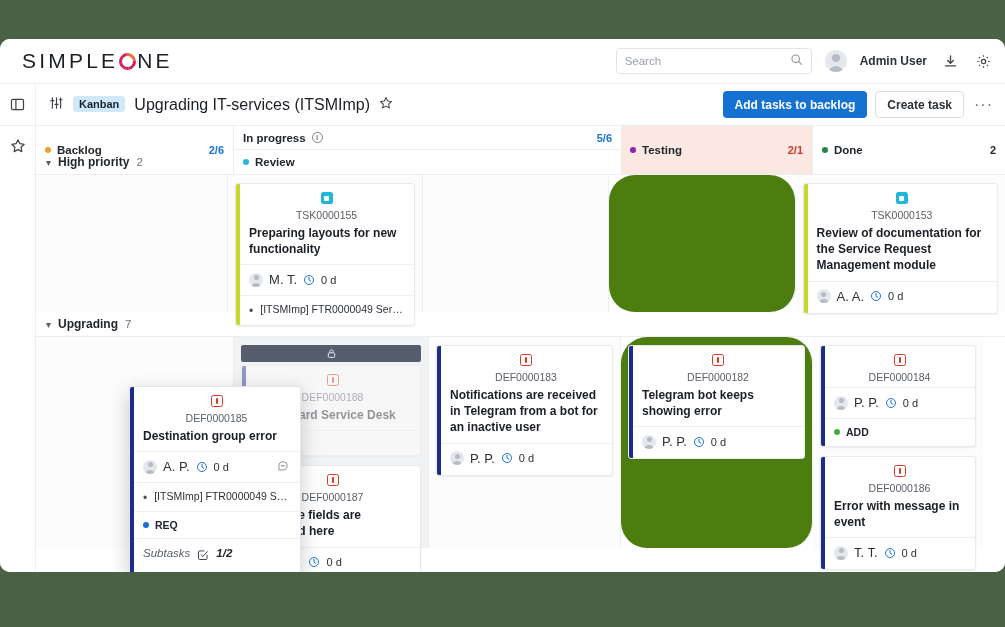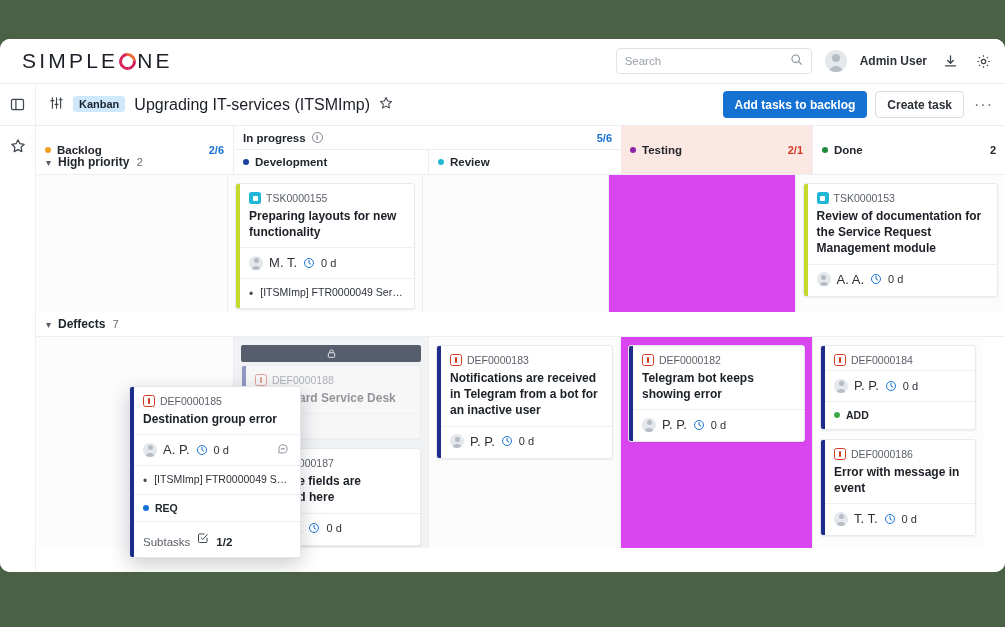--- a/index.html
+++ b/index.html
@@ -164,39 +164,39 @@
   .chev { color: #5a6069; font-size: 10px; }
   .lane-title { font-size: 12px; font-weight: 700; color: #22272e; }
   .lane-count { font-size: 11.5px; color: #6b7178; }
 
   .lane-body { display: flex; }
   .lane-col {
     border-right: 1px solid #eceef1;
     padding: 8px 7px;
     background: #fcfcfd;
   }
-  .lane-col.testing { background: #d946ef; }
+  .lane-col.testing { background: #4d7c0f; border-radius: 26px; }
   .lane-col.plain { background: #fcfcfd; }
 
   
   .card {
     background: #fff;
     border: 1px solid #e8eaee;
     border-radius: 3px;
     box-shadow: 0 1px 2px rgba(20,25,35,.07);
     padding: 8px 10px 8px 10px;
     position: relative;
     margin-bottom: 9px;
     overflow: hidden;
   }
   .card .accent {
     position: absolute; left: 0; top: 0; bottom: 0; width: 4px;
   }
   .card-inner { padding-left: 3px; }
-  .card-id-row { display: flex; align-items: center; gap: 5px; margin-bottom: 4px; }
+  .card-id-row { display: flex; align-items: center; gap: 5px; margin-bottom: 4px; flex-direction: column; }
   .type-icon {
     width: 12px; height: 12px; border-radius: 2.5px;
     display: flex; align-items: center; justify-content: center;
     flex: none;
   }
   .type-icon.task { background: #21b7d6; }
   .type-icon.task::after {
     content: ""; width: 5px; height: 5px; background: #fff; border-radius: 1px;
   }
   .type-icon.defect { background: #fff; border: 1.6px solid #d23a24; }
@@ -232,21 +232,21 @@
 
   .rel-row { display: flex; align-items: flex-start; gap: 7px; padding-top: 7px; }
   .bullet { color: #4a4f57; font-size: 12px; line-height: 1; padding-top: 2px; }
   .rel-text {
     font-size: 10.5px; color: #2c3138;
     white-space: nowrap; overflow: hidden; text-overflow: ellipsis;
   }
   .tag-row { display: flex; align-items: center; gap: 6px; padding-top: 7px; }
   .tag-label { font-size: 10.5px; font-weight: 700; color: #22272e; }
   .subtask-row {
-    display: flex; align-items: flex-end; gap: 7px; padding-top: 8px;
+    display: flex; align-items: flex-start; gap: 7px; padding-top: 8px; font-style: italic;
   }
   .subtask-label { font-size: 11.5px; color: #5a6069; }
   .subtask-val { font-size: 11.5px; font-weight: 700; color: #22272e; }
 
   
   .drag-card {
     position: absolute;
     left: 129px; top: 347px;
     width: 172px;
     background: #fff;
@@ -356,24 +356,20 @@
           <span class="name">Backlog</span>
           <span class="count" style="color:#1572d3">2/6</span>
         </div>
         <div style="width:387px">
           <div class="hcell" style="width:387px;height:24px;border-right:none">
             <span class="name">In progress</span>
             <span class="info-i">i</span>
             <span class="count" style="color:#1572d3">5/6</span>
           </div>
           <div class="col-head-row2">
-            <div class="hcell" style="width:195px;height:25px">
-              <span class="dot" style="background:#1b3fa0"></span>
-              <span class="name">Development</span>
-            </div>
             <div class="hcell" style="width:192px;height:25px;border-right:none">
               <span class="dot" style="background:#21b7d6"></span>
               <span class="name">Review</span>
             </div>
           </div>
         </div>
         <div class="hcell" style="width:192px;height:49px;background:#fbe8e3">
           <span class="dot" style="background:#8e24aa"></span>
           <span class="name">Testing</span>
           <span class="count" style="color:#d23a24">2/1</span>
@@ -448,21 +444,21 @@
                 </span>
                 <span class="meta-days">0 d</span>
               </div>
             </div>
           </div>
         </div>
       </div>
 
       <div class="lane-head">
         <span class="chev">▾</span>
-        <span class="lane-title">Deffects</span>
+        <span class="lane-title">Upgrading</span>
         <span class="lane-count">7</span>
       </div>
       <div class="lane-body" style="height:211px">
 
         <div class="lane-col plain" style="width:198px"></div>
 
         <div class="lane-col dropzone" style="width:195px">
           <div class="drop-bar">
             <svg width="11" height="11" viewBox="0 0 16 16" fill="none" stroke="#e9ebee" stroke-width="1.4">
               <rect x="3.4" y="7" width="9.2" height="6.6" rx="1.3"></rect>

